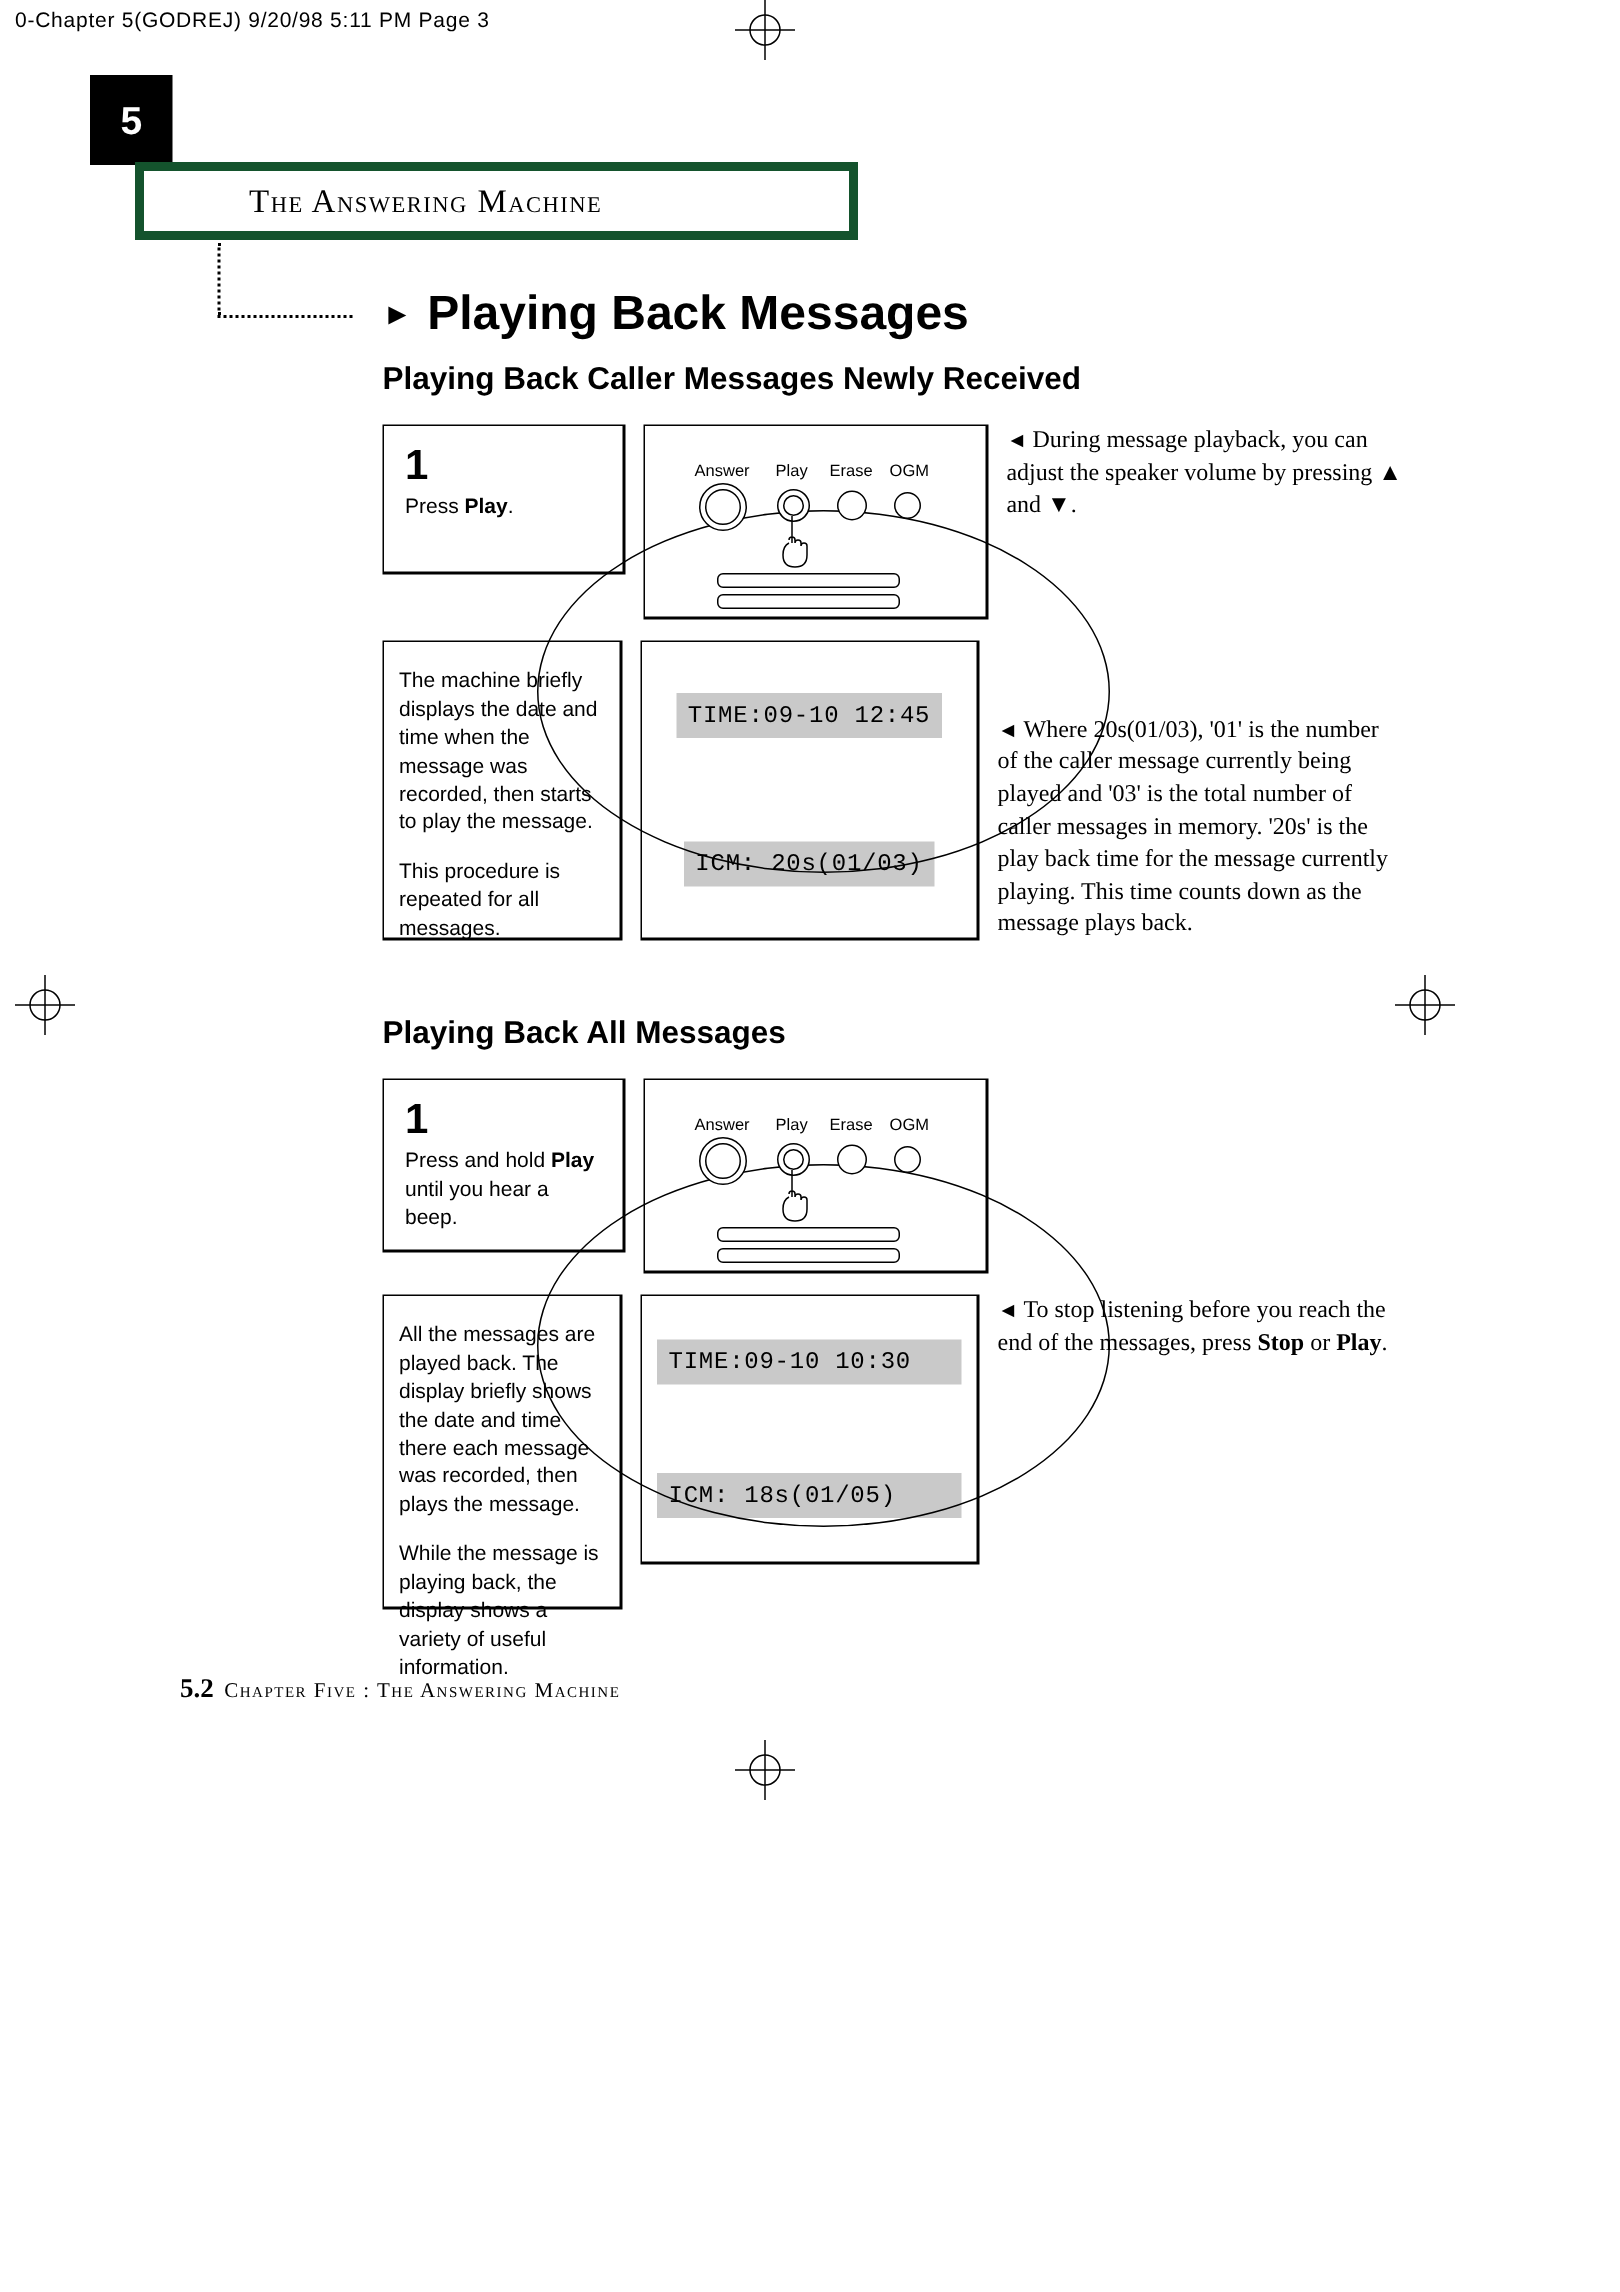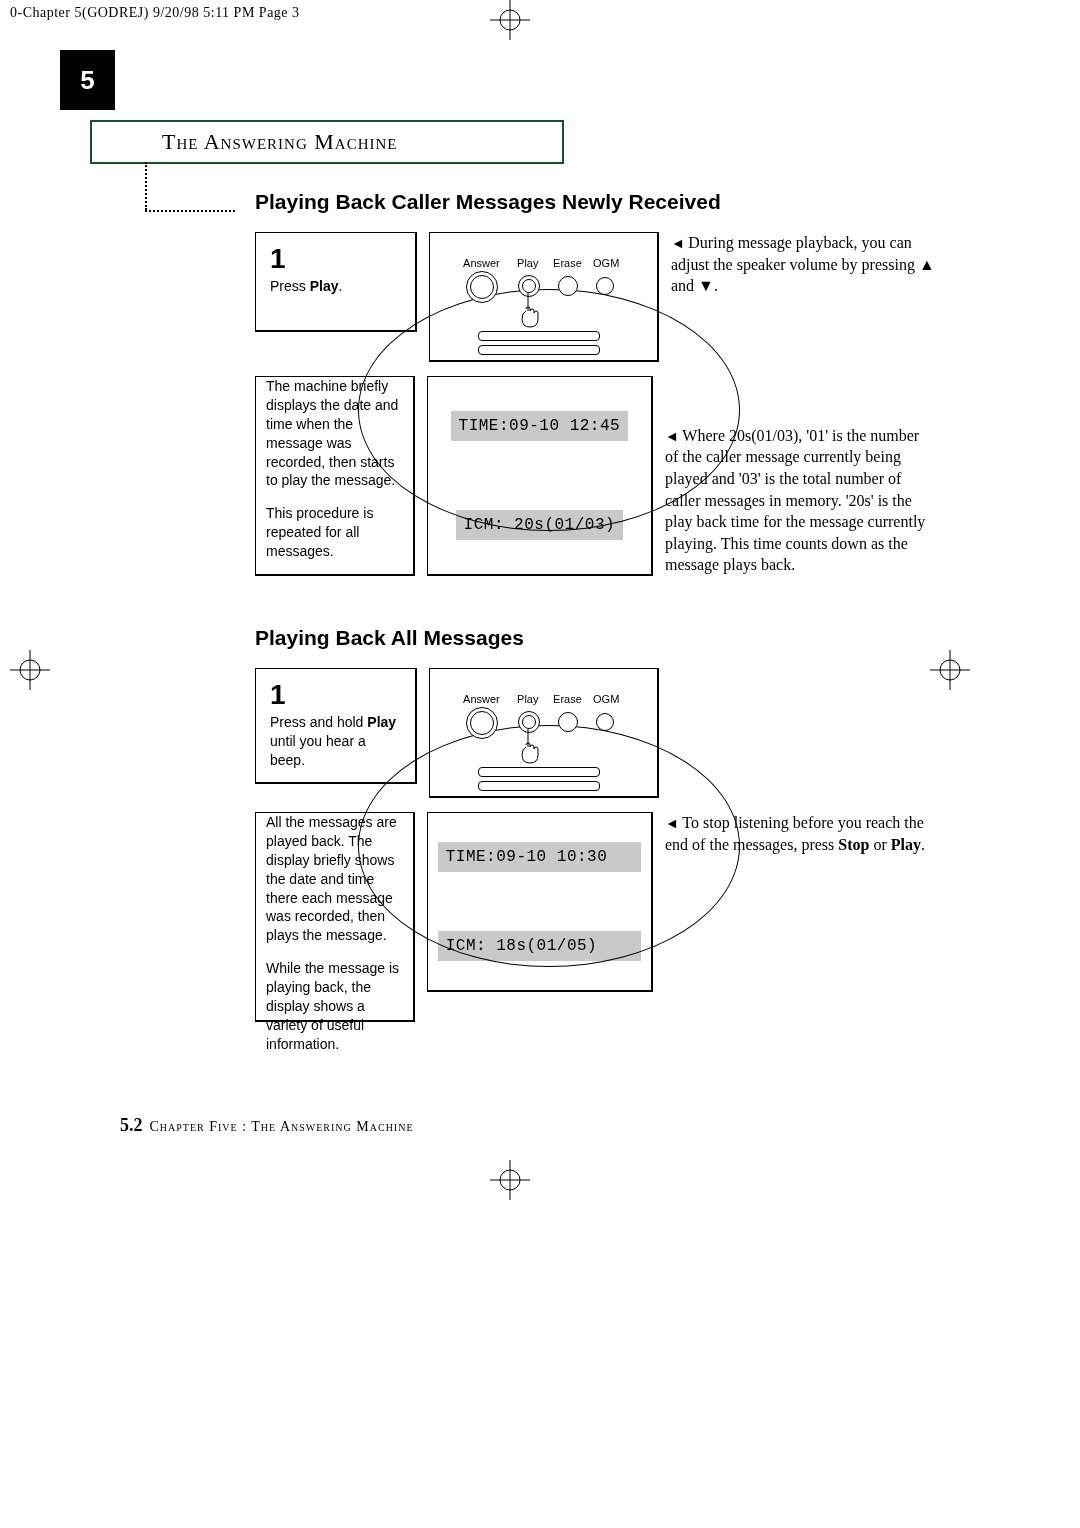--- a/index.html
+++ b/index.html
@@ -9,46 +9,46 @@
   font-family: Georgia, 'Times New Roman', serif;
   color: #000;
   width: 1080px;
   height: 1528px;
   position: relative;
 }
 .prepress-header {
   position: absolute;
   top: 5px;
   left: 10px;
-  font-family: Liberation Serif, serif;
+  font-family: Liberation Sans, sans-serif;
   font-size: 14px;
   letter-spacing: 0.5px;
 }
 .chapter-tab {
   position: absolute;
   top: 50px;
   left: 60px;
   width: 55px;
   height: 60px;
   background: #000;
   color: #fff;
   display: flex;
   align-items: center;
   justify-content: center;
   font-family: Arial, Helvetica, sans-serif;
   font-weight: bold;
   font-size: 26px;
 }
 .section-tab {
   position: absolute;
-  top: 120px;
+  top: 108px;
   left: 90px;
   width: 400px;
   height: 40px;
-  border: 2px solid #14532d;
+  border: 6px solid #14532d;
   display: flex;
   align-items: center;
   padding-left: 70px;
   font-family: Georgia, serif;
   font-size: 22px;
   letter-spacing: 1px;
   font-variant: small-caps;
 }
 .dotted-line-v {
   position: absolute;
@@ -143,21 +143,21 @@
 .display-row {
   display: flex;
   gap: 12px;
   align-items: flex-start;
 }
 .display-col-left {
   width: 165px;
   border: 1px solid #000;
   border-bottom: 2px solid #000;
   border-right: 2px solid #000;
-  padding: 0 10px;
+  padding: 16px 10px;
   box-sizing: border-box;
 }
 .display-col-mid {
   width: 235px;
   border: 1px solid #000;
   border-bottom: 2px solid #000;
   border-right: 2px solid #000;
   display: flex;
   flex-direction: column;
   justify-content: space-around;
@@ -263,20 +263,21 @@
 
 <div class="section-tab">
   <span>The  Answering  Machine</span>
 </div>
 
 <div class="dotted-line-v"></div>
 <div class="dotted-line-h"></div>
 
 <div class="content">
 
+  <h1 class="main-title">Playing Back Messages</h1>
 
   <div class="subheading">Playing Back Caller Messages Newly Received</div>
 
   <div class="row">
     <div class="step-box narrow">
       <div class="stepnum">1</div>
       <div class="steptxt">
         <span>Press </span><b>Play</b><span>.</span>
       </div>
     </div>

